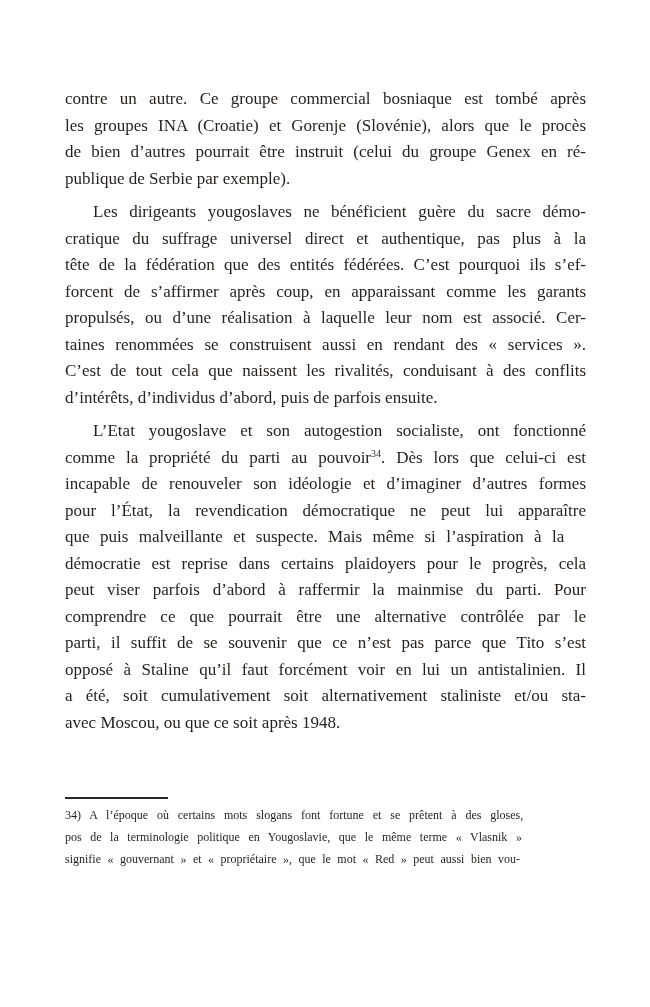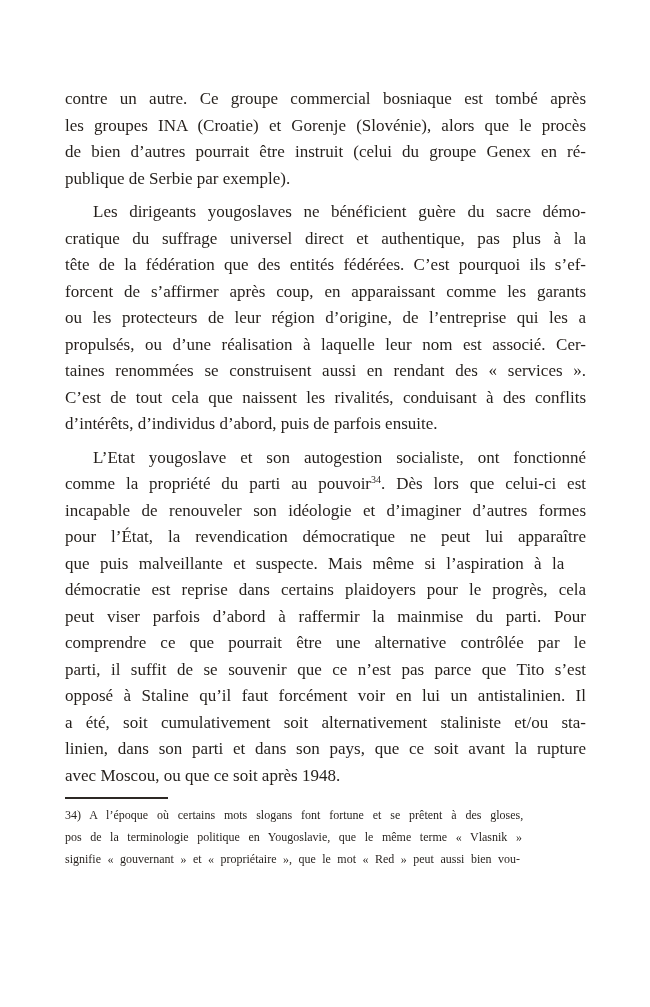--- a/index.html
+++ b/index.html
@@ -73,39 +73,37 @@
         <div class="line"><span class="line-text" style="word-spacing: 8.06076px;">contre un autre. Ce groupe commercial bosniaque est tombé après</span></div>
         <div class="line"><span class="line-text" style="word-spacing: 5.88438px;">les groupes INA (Croatie) et Gorenje (Slovénie), alors que le procès</span></div>
         <div class="line"><span class="line-text" style="word-spacing: 5.86648px;">de bien d’autres pourrait être instruit (celui du groupe Genex en ré-</span></div>
         <div class="line para-last"><span class="line-text">publique de Serbie par exemple).</span></div>
       </div>
       <div class="paragraph">
         <div class="line indented"><span class="line-text" style="word-spacing: 7.33984px;">Les dirigeants yougoslaves ne bénéficient guère du sacre démo-</span></div>
         <div class="line"><span class="line-text" style="word-spacing: 8.37187px;">cratique du suffrage universel direct et authentique, pas plus à la</span></div>
         <div class="line"><span class="line-text" style="word-spacing: 5.05114px;">tête de la fédération que des entités fédérées. C’est pourquoi ils s’ef-</span></div>
         <div class="line"><span class="line-text" style="word-spacing: 6.63021px;">forcent de s’affirmer après coup, en apparaissant comme les garants</span></div>
-        <div class="line"><span class="line-text" style="word-spacing: 6.25142px;">ou les protecteurs de leur région d’origine, de l’entreprise qui les a</span></div>
         <div class="line"><span class="line-text" style="word-spacing: 6.24688px;">propulsés, ou d’une réalisation à laquelle leur nom est associé. Cer-</span></div>
         <div class="line"><span class="line-text" style="word-spacing: 6.44844px;">taines renommées se construisent aussi en rendant des « services ».</span></div>
         <div class="line"><span class="line-text" style="word-spacing: 5.1321px;">C’est de tout cela que naissent les rivalités, conduisant à des conflits</span></div>
         <div class="line para-last"><span class="line-text">d’intérêts, d’individus d’abord, puis de parfois ensuite.</span></div>
       </div>
       <div class="paragraph">
         <div class="line indented"><span class="line-text" style="word-spacing: 9.6808px;">L’Etat yougoslave et son autogestion socialiste, ont fonctionné</span></div>
         <div class="line"><span class="line-text" style="word-spacing: 6.62784px;">comme la propriété du parti au pouvoir<sup class="fn-ref">34</sup>. Dès lors que celui-ci est</span></div>
         <div class="line"><span class="line-text" style="word-spacing: 7.18164px;">incapable de renouveler son idéologie et d’imaginer d’autres formes</span></div>
         <div class="line"><span class="line-text" style="word-spacing: 10.6641px;">pour l’État, la revendication démocratique ne peut lui apparaître</span></div>
         <div class="line"><span class="line-text" style="word-spacing: 6.16719px;">que puis malveillante et suspecte. Mais même si l’aspiration à la</span></div>
         <div class="line"><span class="line-text" style="word-spacing: 6.80382px;">démocratie est reprise dans certains plaidoyers pour le progrès, cela</span></div>
         <div class="line"><span class="line-text" style="word-spacing: 8.46406px;">peut viser parfois d’abord à raffermir la mainmise du parti. Pour</span></div>
         <div class="line"><span class="line-text" style="word-spacing: 9.90451px;">comprendre ce que pourrait être une alternative contrôlée par le</span></div>
         <div class="line"><span class="line-text" style="word-spacing: 6.25361px;">parti, il suffit de se souvenir que ce n’est pas parce que Tito s’est</span></div>
         <div class="line"><span class="line-text" style="word-spacing: 6.16193px;">opposé à Staline qu’il faut forcément voir en lui un antistalinien. Il</span></div>
         <div class="line"><span class="line-text" style="word-spacing: 9.00391px;">a été, soit cumulativement soit alternativement staliniste et/ou sta-</span></div>
-        <div class="line"><span class="line-text" style="word-spacing: 5.53966px;">linien, dans son parti et dans son pays, que ce soit avant la rupture</span></div>
         <div class="line para-last"><span class="line-text">avec Moscou, ou que ce soit après 1948.</span></div>
       </div>
     </div>
   <div class="footnote-rule"></div>
   <div class="footnote" id="footnote">
       <div class="line"><span class="line-text" style="word-spacing: 5.85938px;">34) A l’époque où certains mots slogans font fortune et se prêtent à des gloses,</span></div>
       <div class="line"><span class="line-text" style="word-spacing: 5.55168px;">pos de la terminologie politique en Yougoslavie, que le même terme « Vlasnik »</span></div>
       <div class="line"><span class="line-text" style="word-spacing: 3.47702px;">signifie « gouvernant » et « propriétaire », que le mot « Red » peut aussi bien vou-</span></div>
       <div class="line para-last"><span class="line-text">loir dire remettre en « ordre » que remettre dans le « rang ».</span></div>
     </div>

